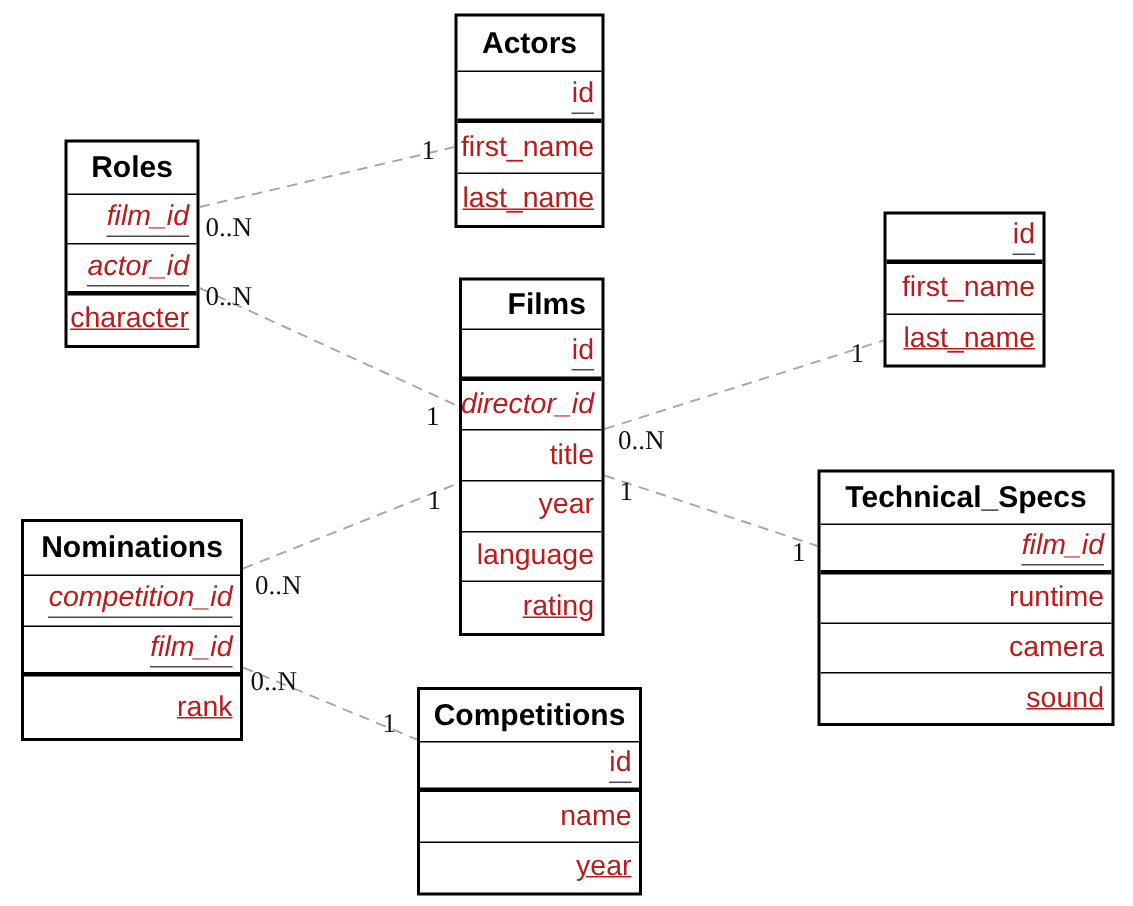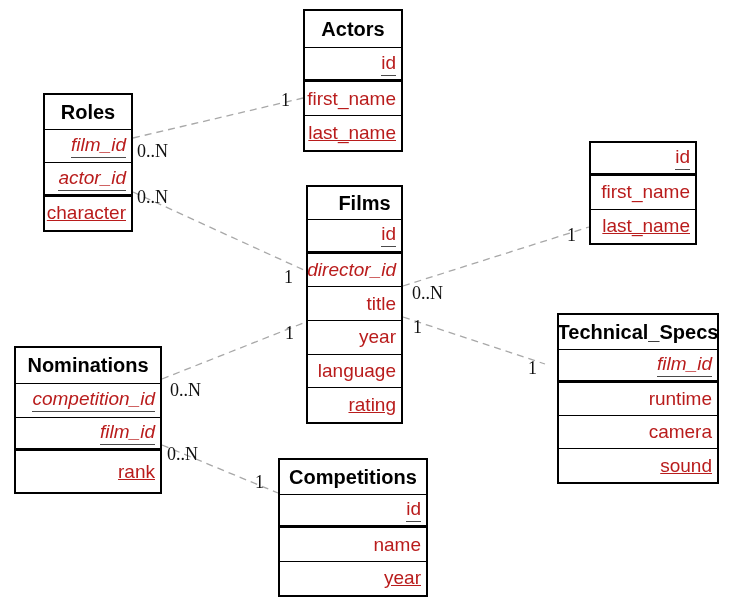--- a/index.html
+++ b/index.html
@@ -125,21 +125,21 @@
       <div class="erd-row" style="height: 33.7px;">
         <span class="erd-field u i">competition_id</span>
       </div>
       <div class="erd-row pk-end" style="height: 33.7px;">
         <span class="erd-field u i">film_id</span>
       </div>
       <div class="erd-row" style="height: 41px;">
         <span class="erd-field">rank</span>
       </div>
     </div>
-    <div class="erd-table" style="left: 545px; top: 313px; width: 162px; margin-left: 12px;">
+    <div class="erd-table" style="left: 545px; top: 313px; width: 198px;">
       <div class="erd-header" style="height: 35px;">Technical_Specs</div>
       <div class="erd-row pk-end" style="height: 33px;">
         <span class="erd-field u i">film_id</span>
       </div>
       <div class="erd-row" style="height: 33px;">
         <span class="erd-field">runtime</span>
       </div>
       <div class="erd-row" style="height: 33px;">
         <span class="erd-field">camera</span>
       </div>

